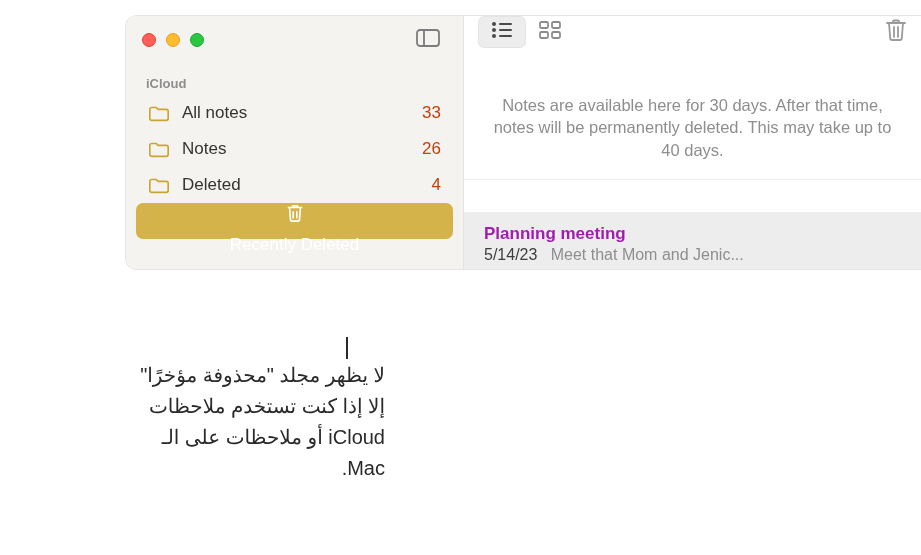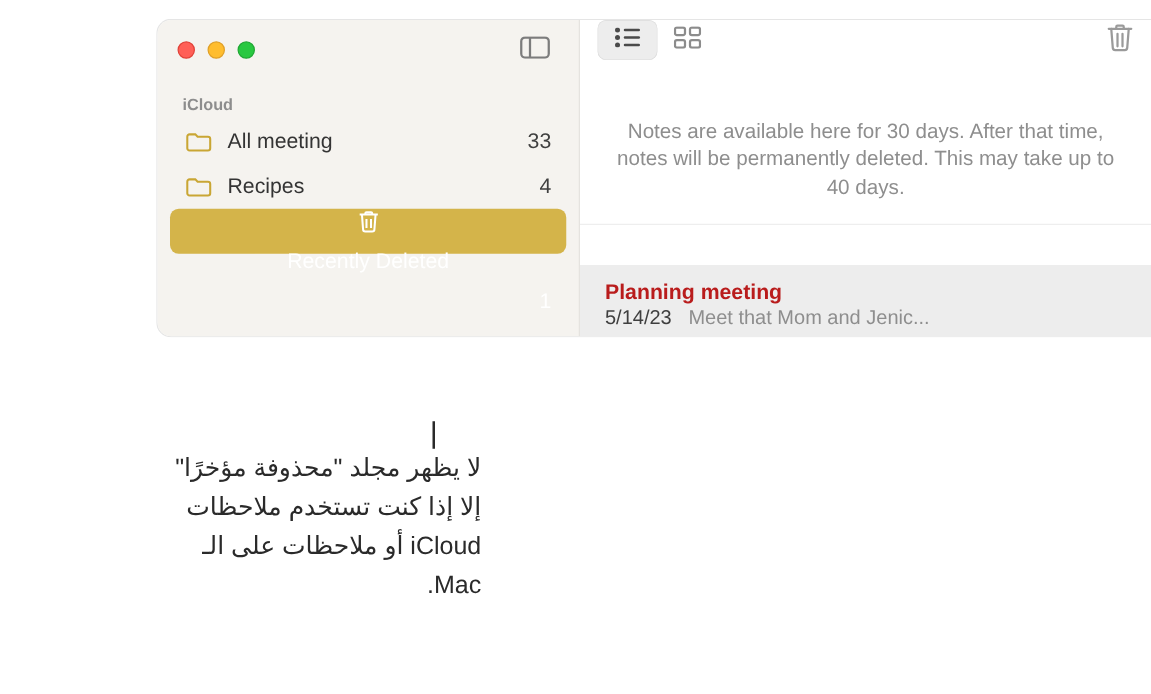--- a/index.html
+++ b/index.html
@@ -73,21 +73,21 @@
       align-items: center;
       height: 36px;
       padding: 0 12px 0 12px;
       border-radius: 7px;
       font-size: 17px;
       color: #343434;
       gap: 12px;
     }
     .folder-row .count {
       margin-left: auto;
-      color: #404040;
+      color: #c2410c;
       font-size: 17px;
     }
     .folder-row.selected {
       background: #d4b44a;
       color: #fff;
       flex-direction: column;
     }
     .folder-row.selected .count { color: #fff; }
     .folder-icon svg { width: 22px; height: 20px; display:block; }
     .folder-row.selected .folder-icon svg .fstroke { stroke: #fff; }
@@ -137,21 +137,21 @@
     .note-list {
       padding: 0;
     }
     .note-item {
       background: #ededed;
       padding: 12px 20px 14px 20px;
     }
     .note-title {
       font-weight: 700;
       font-size: 17px;
-      color: #b91c1c;
+      color: #a21caf;
       margin-bottom: 2px;
     }
     .note-subline {
       font-size: 16px;
       color: #8e8e8e;
       white-space: nowrap;
       overflow: hidden;
     }
     .note-date { color: #3f3f3f; }
     .callout-line {
@@ -198,32 +198,41 @@
 
     <div class="folders">
       <div class="section-header">iCloud</div>
 
       <div class="folder-row">
         <span class="folder-icon">
           <svg viewBox="0 0 24 20">
               <path class="fstroke" d="M2 6 a2 2 0 0 1 2-2 h5 l2 2 h9 a2 2 0 0 1 2 2 v8 a2 2 0 0 1-2 2 H4 a2 2 0 0 1-2-2 Z" fill="none" stroke-width="1.8"></path>
             </svg>
         </span>
-        <span>All meeting</span>
+        <span>All notes</span>
         <span class="count">33</span>
       </div>
-
 
       <div class="folder-row">
         <span class="folder-icon">
           <svg viewBox="0 0 24 20">
               <path class="fstroke" d="M2 6 a2 2 0 0 1 2-2 h5 l2 2 h9 a2 2 0 0 1 2 2 v8 a2 2 0 0 1-2 2 H4 a2 2 0 0 1-2-2 Z" fill="none" stroke-width="1.8"></path>
             </svg>
         </span>
-        <span>Recipes</span>
+        <span>Notes</span>
+        <span class="count">26</span>
+      </div>
+
+      <div class="folder-row">
+        <span class="folder-icon">
+          <svg viewBox="0 0 24 20">
+              <path class="fstroke" d="M2 6 a2 2 0 0 1 2-2 h5 l2 2 h9 a2 2 0 0 1 2 2 v8 a2 2 0 0 1-2 2 H4 a2 2 0 0 1-2-2 Z" fill="none" stroke-width="1.8"></path>
+            </svg>
+        </span>
+        <span>Deleted</span>
         <span class="count">4</span>
       </div>
 
 
       <div class="folder-row selected">
         <span class="folder-icon">
           <svg viewBox="0 0 24 22">
             <path class="fstroke" d="M4 5 h16 M9 5 v-1 a1 1 0 0 1 1-1 h4 a1 1 0 0 1 1 1 v1 M6 5 l1 13 a2 2 0 0 0 2 2 h6 a2 2 0 0 0 2-2 l1-13 M10 9 v8 M14 9 v8" fill="none" stroke-width="1.8"></path>
           </svg>
         </span>

